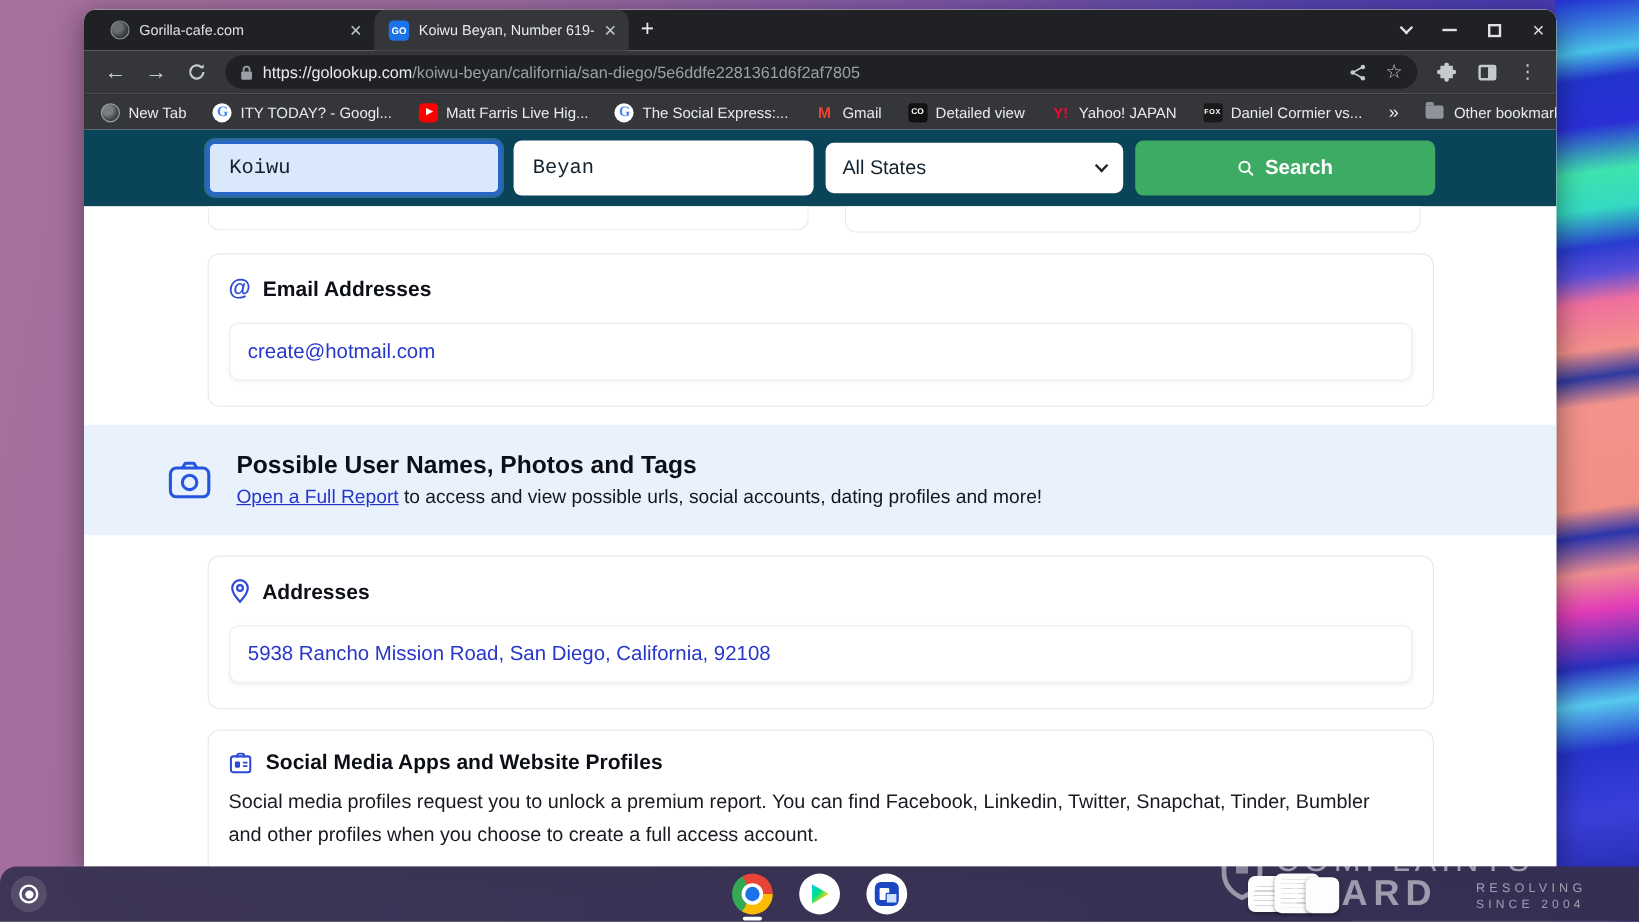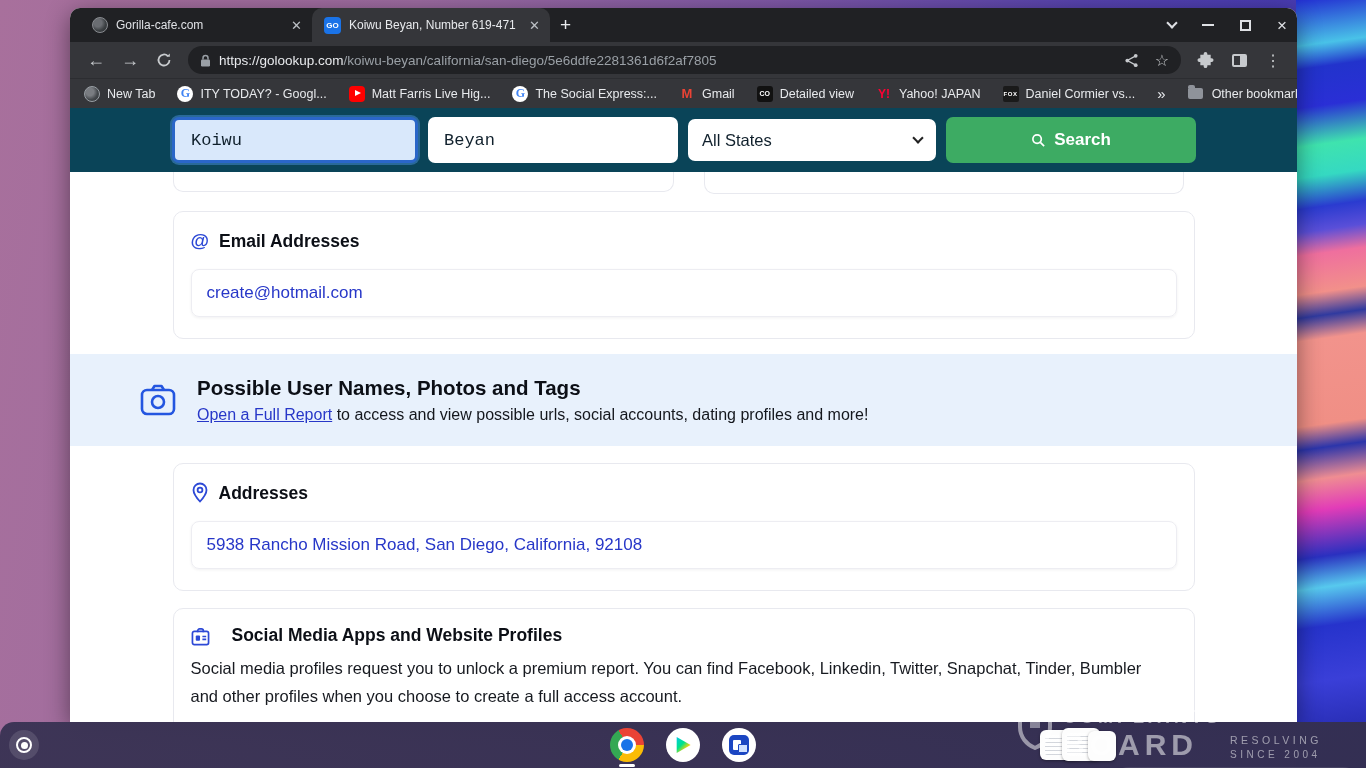--- a/index.html
+++ b/index.html
@@ -20,21 +20,21 @@
 
   
   .window { position:absolute; left:70px; top:8px; width:1227px; height:714px;
     border-radius:10px 10px 0 0; overflow:hidden; background:#fff;
     box-shadow:0 6px 24px rgba(0,0,0,.45); }
 
   
   .tabstrip { height:34px; background:#202124; display:flex; align-items:flex-end; position:relative; }
   .tab { display:flex; align-items:center; gap:8px; height:34px; padding:0 10px 0 12px; min-width:0; }
   .tab-inactive { width:232px; }
-  .tab-active { width:238px; background:#35363a; border-radius:10px 10px 0 0; }
+  .tab-active { width:212px; background:#35363a; border-radius:10px 10px 0 0; }
   .tab-title { flex:1; font-size:12px; color:#dfe1e5; white-space:nowrap; overflow:hidden; }
   .tab-close { color:#bdc1c6; font-size:13px; line-height:1; cursor:pointer; flex:0 0 auto; }
   .fav-globe { width:16px; height:16px; border-radius:50%; flex:0 0 auto;
     background:radial-gradient(circle at 35% 35%, #6a6d72 0 30%, #3c4043 60%, #2a2d30 100%);
     border:1px solid #8a8d92; }
   .fav-go { width:17px; height:17px; border-radius:4px; background:#1a73e8; color:#fff;
     font-size:8px; font-weight:bold; display:flex; align-items:center; justify-content:center; flex:0 0 auto; }
   .newtab-btn { color:#e8eaed; font-size:19px; margin:0 0 6px 10px; cursor:pointer; }
   .wincontrols { position:absolute; right:10px; top:0; height:34px; display:flex; align-items:center; gap:26px; }
   .chev-down { width:8px; height:8px; border-right:2px solid #dfe1e5; border-bottom:2px solid #dfe1e5;
@@ -109,21 +109,21 @@
 
   .banner { position:absolute; left:0; right:0; top:182px; height:92px; background:#e8f1fc;
     display:flex; align-items:center; padding-left:70px; }
   .banner-ico { flex:0 0 auto; margin-right:21px; display:flex; }
   .banner-title { font-size:20.5px; font-weight:bold; color:#0c0f16; margin-bottom:6px; }
   .banner-sub { font-size:16px; color:#14171d; }
   .banner-sub a { color:#2737c8; }
 
   .social-card { position:absolute; left:0; top:436px; width:1022px; height:150px; padding:16px 17px;
     border-radius:10px 10px 0 0; }
-  .social-head { display:flex; align-items:flex-end; gap:22px; }
+  .social-head { display:flex; align-items:center; gap:12px; }
   .social-body { margin-top:8px; font-size:16.5px; color:#171a20; line-height:28px; max-width:980px; }
 
   
   .shelf { position:absolute; left:0; right:0; bottom:0; height:46px; z-index:40;
     background:linear-gradient(90deg,rgba(58,51,84,.97),rgba(52,47,80,.97)); border-radius:14px 0 0 0; }
   .launcher { position:absolute; left:9px; top:8px; width:30px; height:30px; border-radius:50%;
     background:rgba(255,255,255,.12); display:flex; align-items:center; justify-content:center; }
   .launcher-inner { width:16px; height:16px; border-radius:50%; border:2px solid #fff; display:flex;
     align-items:center; justify-content:center; }
   .launcher-dot { width:7px; height:7px; border-radius:50%; background:#fff; }
@@ -159,21 +159,21 @@
   .badge { width:17px; height:17px; border-radius:50%; background:#fff; color:#2e2a44; font-size:10.5px;
     font-weight:bold; display:flex; align-items:center; justify-content:center; }
   .battery { width:10px; height:16px; background:#fff; border-radius:2px; position:relative; }
   .battery::before { content:""; position:absolute; top:-3px; left:2.5px; width:5px; height:3px; background:#fff;
     border-radius:1px 1px 0 0; }
 
   
   .watermark { position:absolute; right:44px; bottom:8px; z-index:50; color:rgba(255,255,255,.52);
     display:flex; align-items:flex-start; gap:10px; pointer-events:none; }
   .wm-shield { opacity:.9; margin-top:2px; }
-  .wm-line1 { font-size:18px; font-weight:bold; letter-spacing:4px; line-height:26px; }
+  .wm-line1 { font-size:27px; font-weight:normal; letter-spacing:4px; line-height:26px; }
   .wm-row2 { display:flex; align-items:flex-start; gap:8px; }
   .wm-line2 { font-size:30px; font-weight:bold; letter-spacing:5px; line-height:30px; }
   .wm-small { margin-top:4px;padding-left:24px; }
   .wm-line3 { font-size:10.5px; letter-spacing:3.5px; }
   .wm-line4 { font-size:10px; letter-spacing:3.5px; margin-top:3px; }
 </style>
 </head>
 <body>
 
 <div class="wallpaper"></div>

